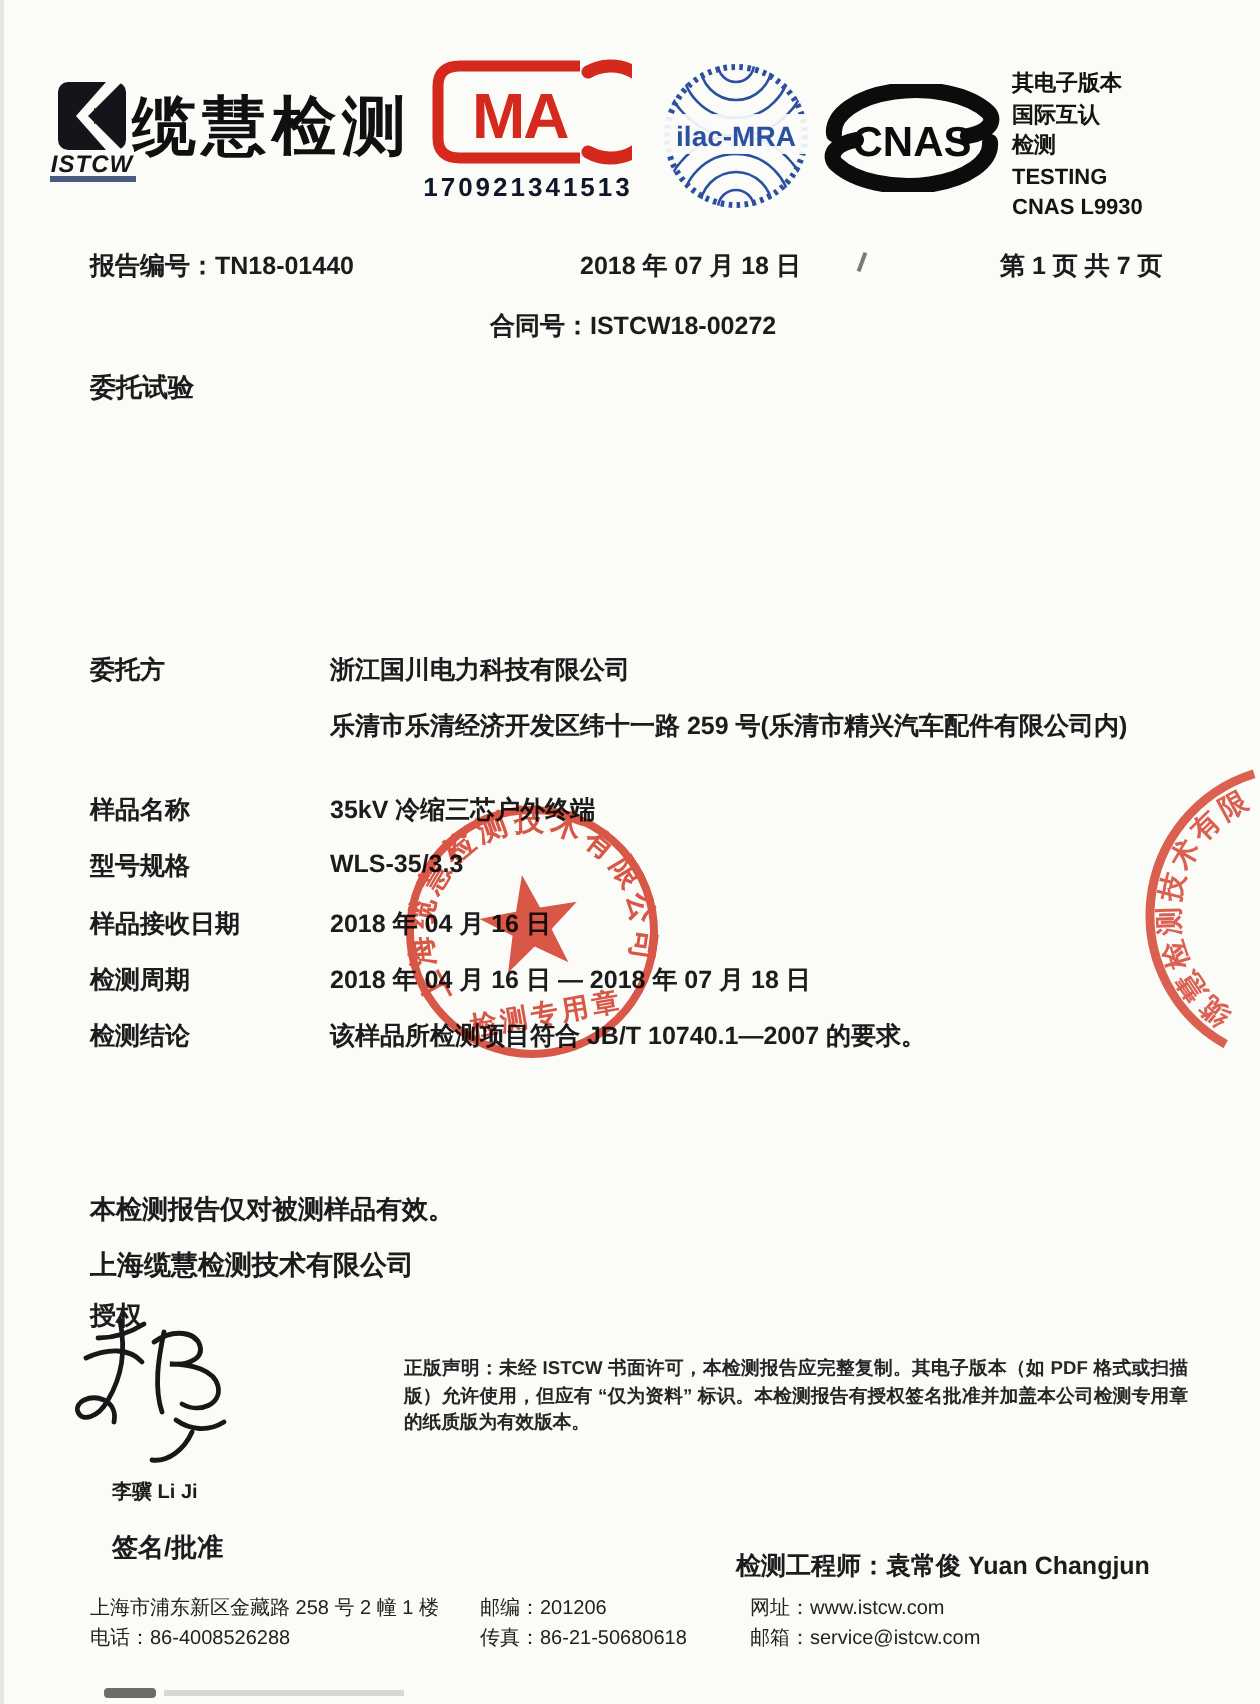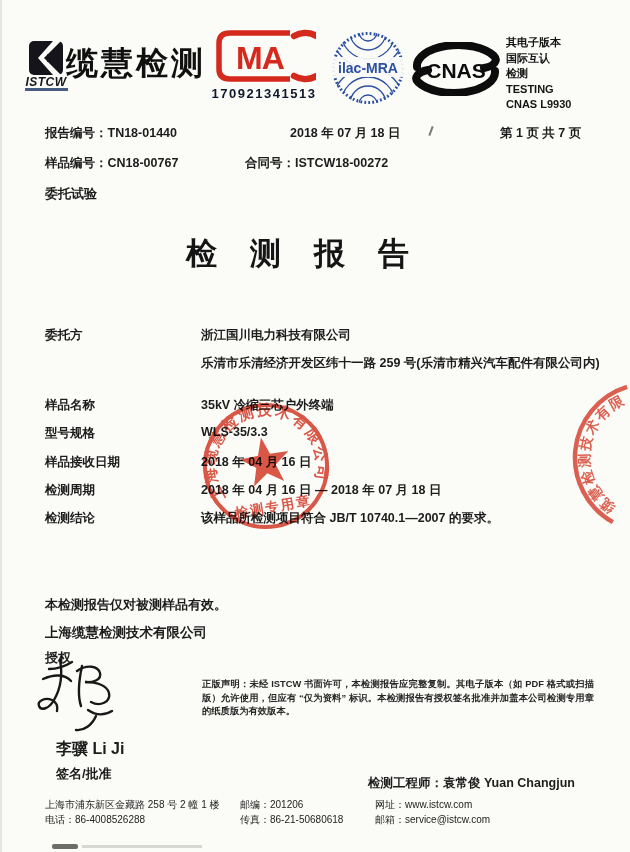--- a/index.html
+++ b/index.html
@@ -13,21 +13,21 @@
   .istcw-tag{left:25px;top:88px;width:43px;height:3px;background:#27406b;opacity:.85;}
   .cma-num{left:208px;top:86px;width:112px;text-align:center;font-size:13px;font-weight:800;
            color:#0f172a;letter-spacing:1.5px;}
   .accred{left:506px;top:35px;font-size:11px;font-weight:800;line-height:15.5px;color:#141414;}
   
   .meta{font-size:12.5px;font-weight:700;}
   
   .title{left:186px;top:233px;font-size:31px;font-weight:800;letter-spacing:33px;color:#151515;}
   
   .flabel{left:45px;font-size:12.5px;font-weight:700;font-family:Liberation Serif, serif;}
-  .fvalue{left:165px;font-size:12.5px;font-weight:700;margin-left:36px;}
+  .fvalue{left:165px;font-size:12.5px;font-weight:700;}
   .smalltext{font-size:13px;font-weight:700;}
   .disclaimer{left:202px;top:678px;width:392px;white-space:normal;font-size:9.3px;line-height:13.5px;
               font-weight:700;text-align:justify;color:#262626;}
   .footer{font-size:10px;font-weight:400;line-height:15px;color:#222;}
   .stamp{mix-blend-mode:multiply;}
   .artifact{pointer-events:none;}
 </style>
 </head>
 <body>
 
@@ -83,30 +83,26 @@
     <div>TESTING</div>
     <div>CNAS L9930</div>
   </div>
 
   <div class="abs meta" style="left:45px;top:125px">
     <span>报告编号：</span><span>TN18-01440</span>
   </div>
   <div class="abs meta" style="left:290px;top:125px">2018 年 07 月 18 日</div>
   <div class="abs meta" style="left:500px;top:125px">第 1 页 共 7 页</div>
 
-  <div class="abs meta" style="left:45px;top:155px">
-    <span>样品编号：</span><span>CN18-00767</span>
-  </div>
   <div class="abs meta" style="left:245px;top:155px">
     <span>合同号：</span><span>ISTCW18-00272</span>
   </div>
 
   <div class="abs smalltext" style="left:45px;top:185px">委托试验</div>
 
-  <div class="abs title">检测报告</div>
 
   <div class="abs flabel" style="top:327px">委托方</div>
   <div class="abs fvalue" style="top:327px">浙江国川电力科技有限公司</div>
   <div class="abs fvalue" style="top:355px">乐清市乐清经济开发区纬十一路 259 号(乐清市精兴汽车配件有限公司内)</div>
 
   <div class="abs flabel" style="top:397px">样品名称</div>
   <div class="abs fvalue" style="top:397px">35kV 冷缩三芯户外终端</div>
   <div class="abs flabel" style="top:425px">型号规格</div>
   <div class="abs fvalue" style="top:425px">WLS-35/3.3</div>
   <div class="abs flabel" style="top:454px">样品接收日期</div>
@@ -124,21 +120,21 @@
     <g fill="none" stroke="#181818" stroke-width="2.4" stroke-linecap="round">
       <path d="M40,6 C32,11 24,13 17,13"></path>
       <path d="M28,4 C31,20 29,32 22,44 C17,53 9,55 7,50 C5,45 13,41 20,44 C24,46 26,50 25,55"></path>
       <path d="M11,23 C22,18 33,18 39,25"></path>
       <path d="M50,10 C47,24 45,38 49,50"></path>
       <path d="M45,15 C55,8 66,10 68,17 C70,24 60,27 53,26 C64,26 75,29 77,37 C79,46 68,51 59,46"></path>
       <path d="M56,54 C63,59 72,60 80,55"></path>
       <path d="M64,60 C60,69 52,75 44,74"></path>
     </g>
   </svg>
-  <div class="abs" style="left:56px;top:739px;font-size:16px;font-weight:700">李骥 Li Ji</div>
+  <div class="abs" style="left:56px;top:739px;font-size:10px;font-weight:700">李骥 Li Ji</div>
   <div class="abs smalltext" style="left:56px;top:765px">签名/批准</div>
 
   <div class="abs disclaimer">正版声明：未经 ISTCW 书面许可，本检测报告应完整复制。其电子版本（如 PDF 格式或扫描版）允许使用，但应有 “仅为资料” 标识。本检测报告有授权签名批准并加盖本公司检测专用章的纸质版为有效版本。</div>
 
   <div class="abs meta" style="left:368px;top:775px">检测工程师：袁常俊 Yuan Changjun</div>
 
   <div class="abs footer" style="left:45px;top:797px">
     <div>上海市浦东新区金藏路 258 号 2 幢 1 楼</div>
     <div>电话：86-4008526288</div>
   </div>

